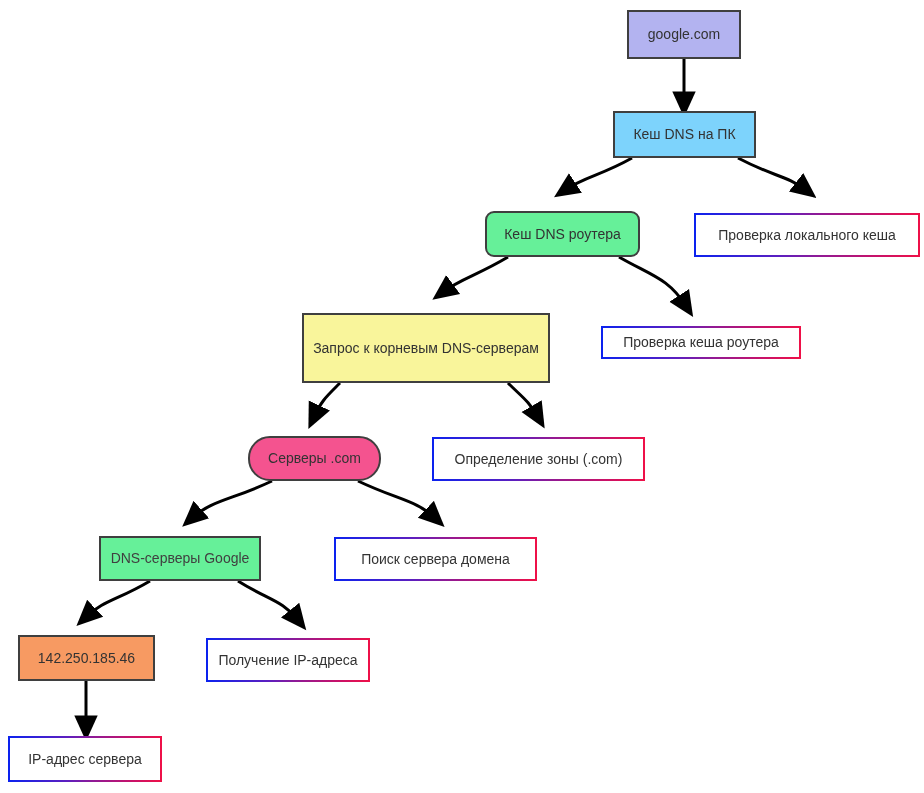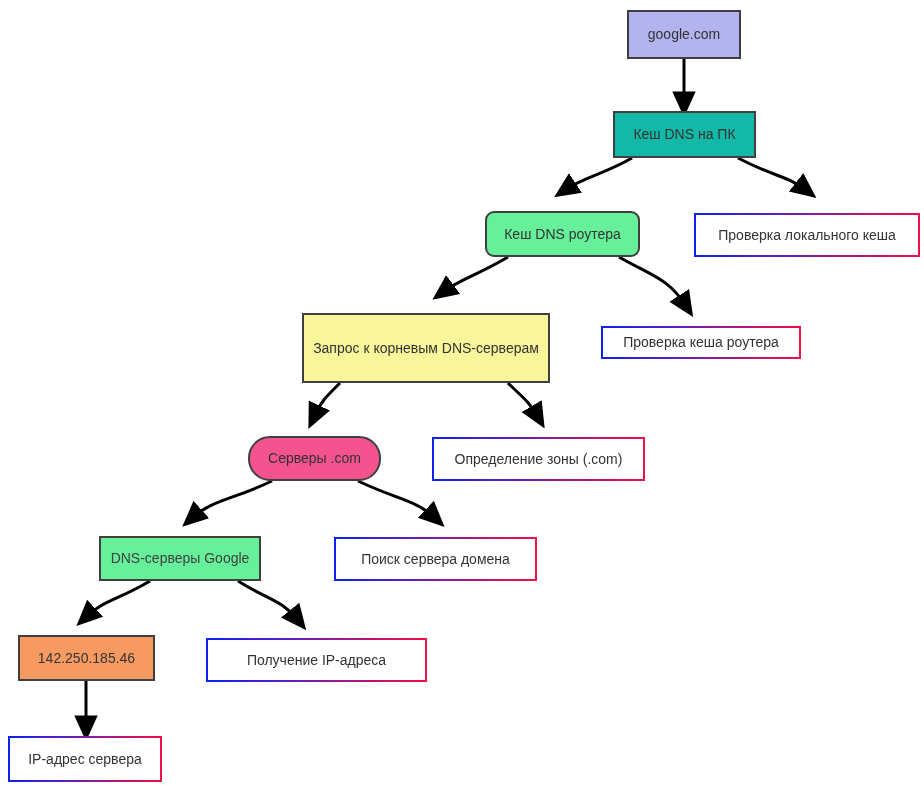--- a/index.html
+++ b/index.html
@@ -78,21 +78,21 @@
         <path d="M 150 581 C 118 600 104 600 86 617"></path>
         <path d="M 238 581 C 268 600 282 600 298 620"></path>
         <path d="M 86 681 L 86 728"></path>
       </g>
   </svg>
 
   <div id="node-layer">
       <div class="node solid" style="left: 627px; top: 10px; width: 114px; height: 49px; background: rgb(179, 179, 240); border-color: rgb(63, 63, 63); color: rgb(51, 51, 51);">
         <span>google.com</span>
       </div>
-      <div class="node solid" style="left: 613px; top: 111px; width: 143px; height: 47px; background: #14b8a6; border-color: rgb(63, 63, 63); color: rgb(51, 51, 51);">
+      <div class="node solid" style="left: 613px; top: 111px; width: 143px; height: 47px; background: #7dd3fc; border-color: rgb(63, 63, 63); color: rgb(51, 51, 51);">
         <span>Кеш DNS на ПК</span>
       </div>
       <div class="node outline" style="left: 694px; top: 213px; width: 226px; height: 44px; color: rgb(51, 51, 51);">
         <span>Проверка локального кеша</span>
       </div>
       <div class="node solid" style="left: 485px; top: 211px; width: 155px; height: 46px; background: rgb(102, 240, 153); border-color: rgb(63, 63, 63); color: rgb(51, 51, 51); border-radius: 9px;">
         <span>Кеш DNS роутера</span>
       </div>
       <div class="node outline" style="left: 601px; top: 326px; width: 200px; height: 33px; color: rgb(51, 51, 51);">
         <span>Проверка кеша роутера</span>
@@ -105,21 +105,21 @@
       </div>
       <div class="node solid" style="left: 248px; top: 436px; width: 133px; height: 45px; background: rgb(244, 83, 143); border-color: rgb(63, 63, 63); color: rgb(51, 51, 51); border-radius: 22px;">
         <span>Серверы .com</span>
       </div>
       <div class="node outline" style="left: 334px; top: 537px; width: 203px; height: 44px; color: rgb(51, 51, 51);">
         <span>Поиск сервера домена</span>
       </div>
       <div class="node solid" style="left: 99px; top: 536px; width: 162px; height: 45px; background: rgb(102, 240, 153); border-color: rgb(63, 63, 63); color: #404040;">
         <span>DNS-серверы Google</span>
       </div>
-      <div class="node outline" style="left: 206px; top: 638px; width: 221px; height: 44px; color: rgb(51, 51, 51);">
+      <div class="node outline" style="left: 206px; top: 638px; width: 164px; height: 44px; color: rgb(51, 51, 51);">
         <span>Получение IP-адреса</span>
       </div>
       <div class="node solid" style="left: 18px; top: 635px; width: 137px; height: 46px; background: rgb(247, 154, 98); border-color: rgb(63, 63, 63); color: rgb(51, 51, 51);">
         <span>142.250.185.46</span>
       </div>
       <div class="node outline" style="left: 8px; top: 736px; width: 154px; height: 46px; color: rgb(51, 51, 51);">
         <span>IP-адрес сервера</span>
       </div>
     </div>
 

